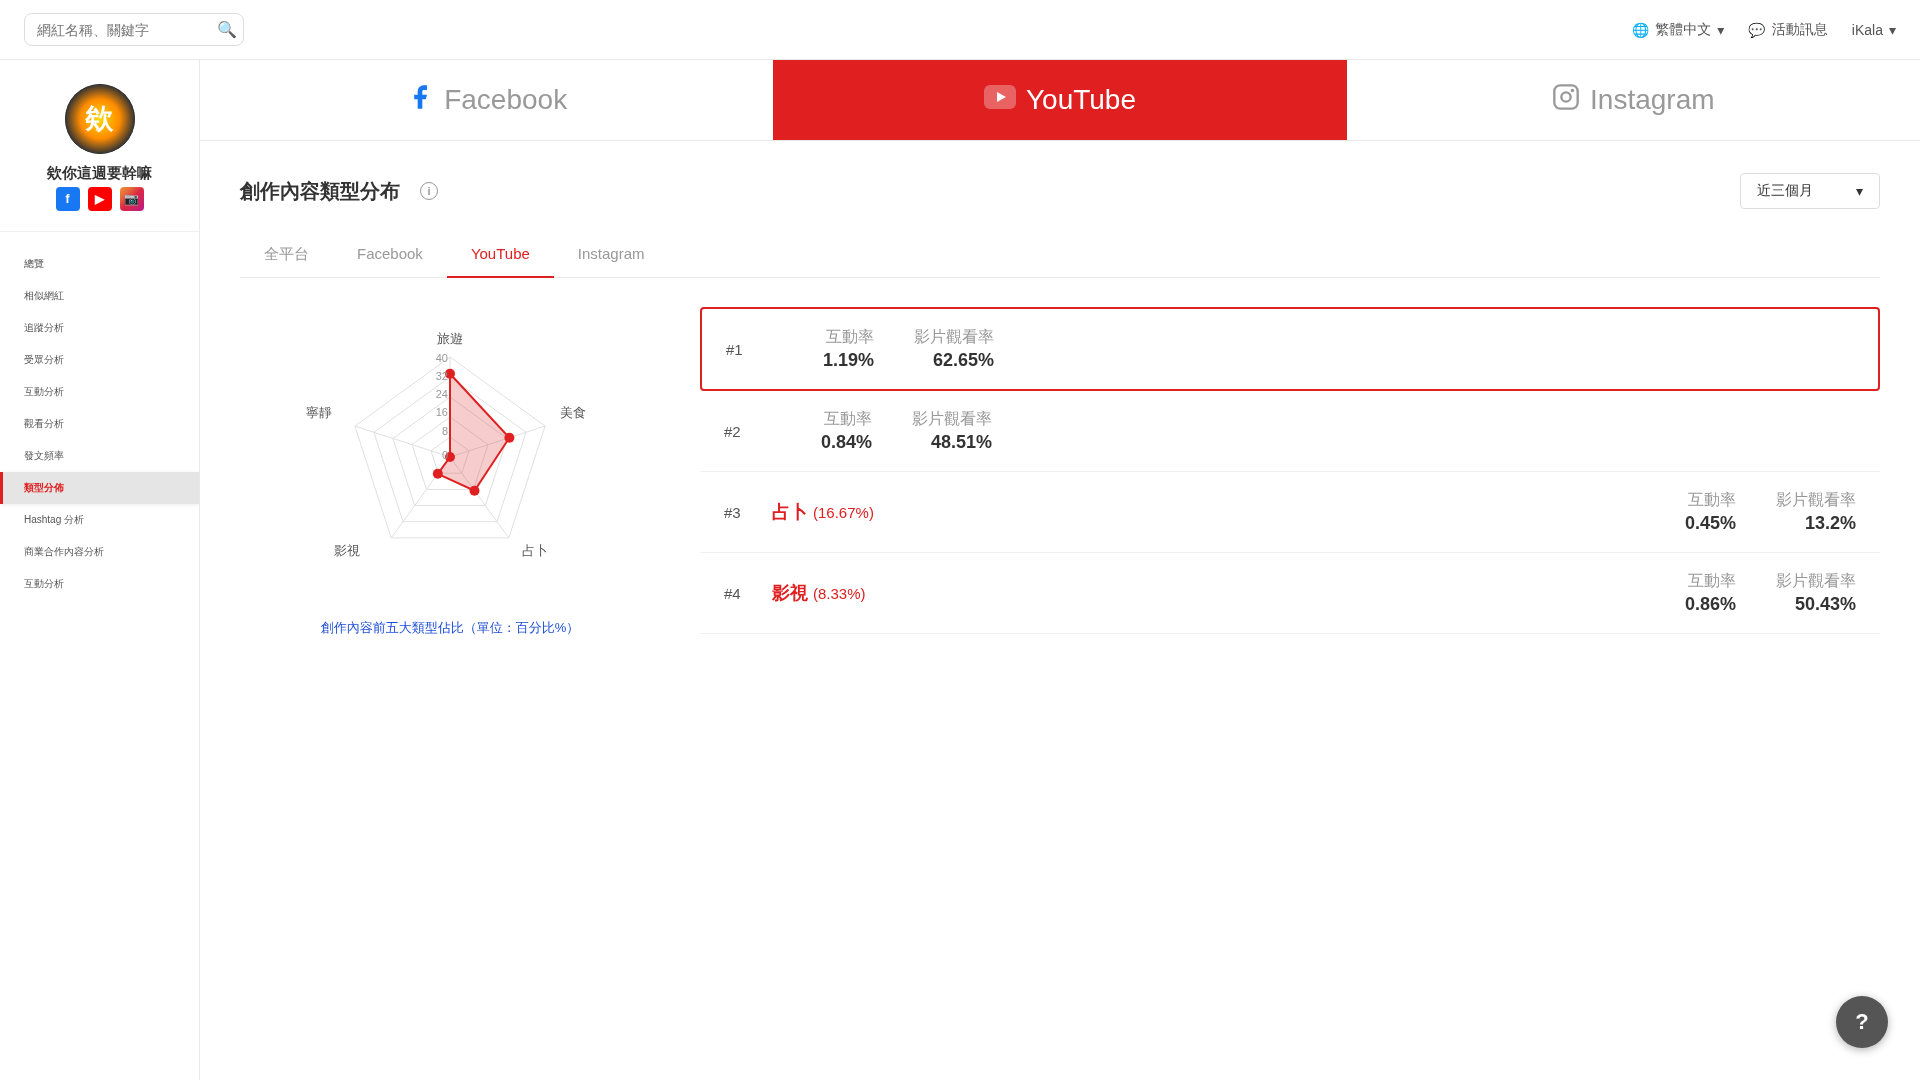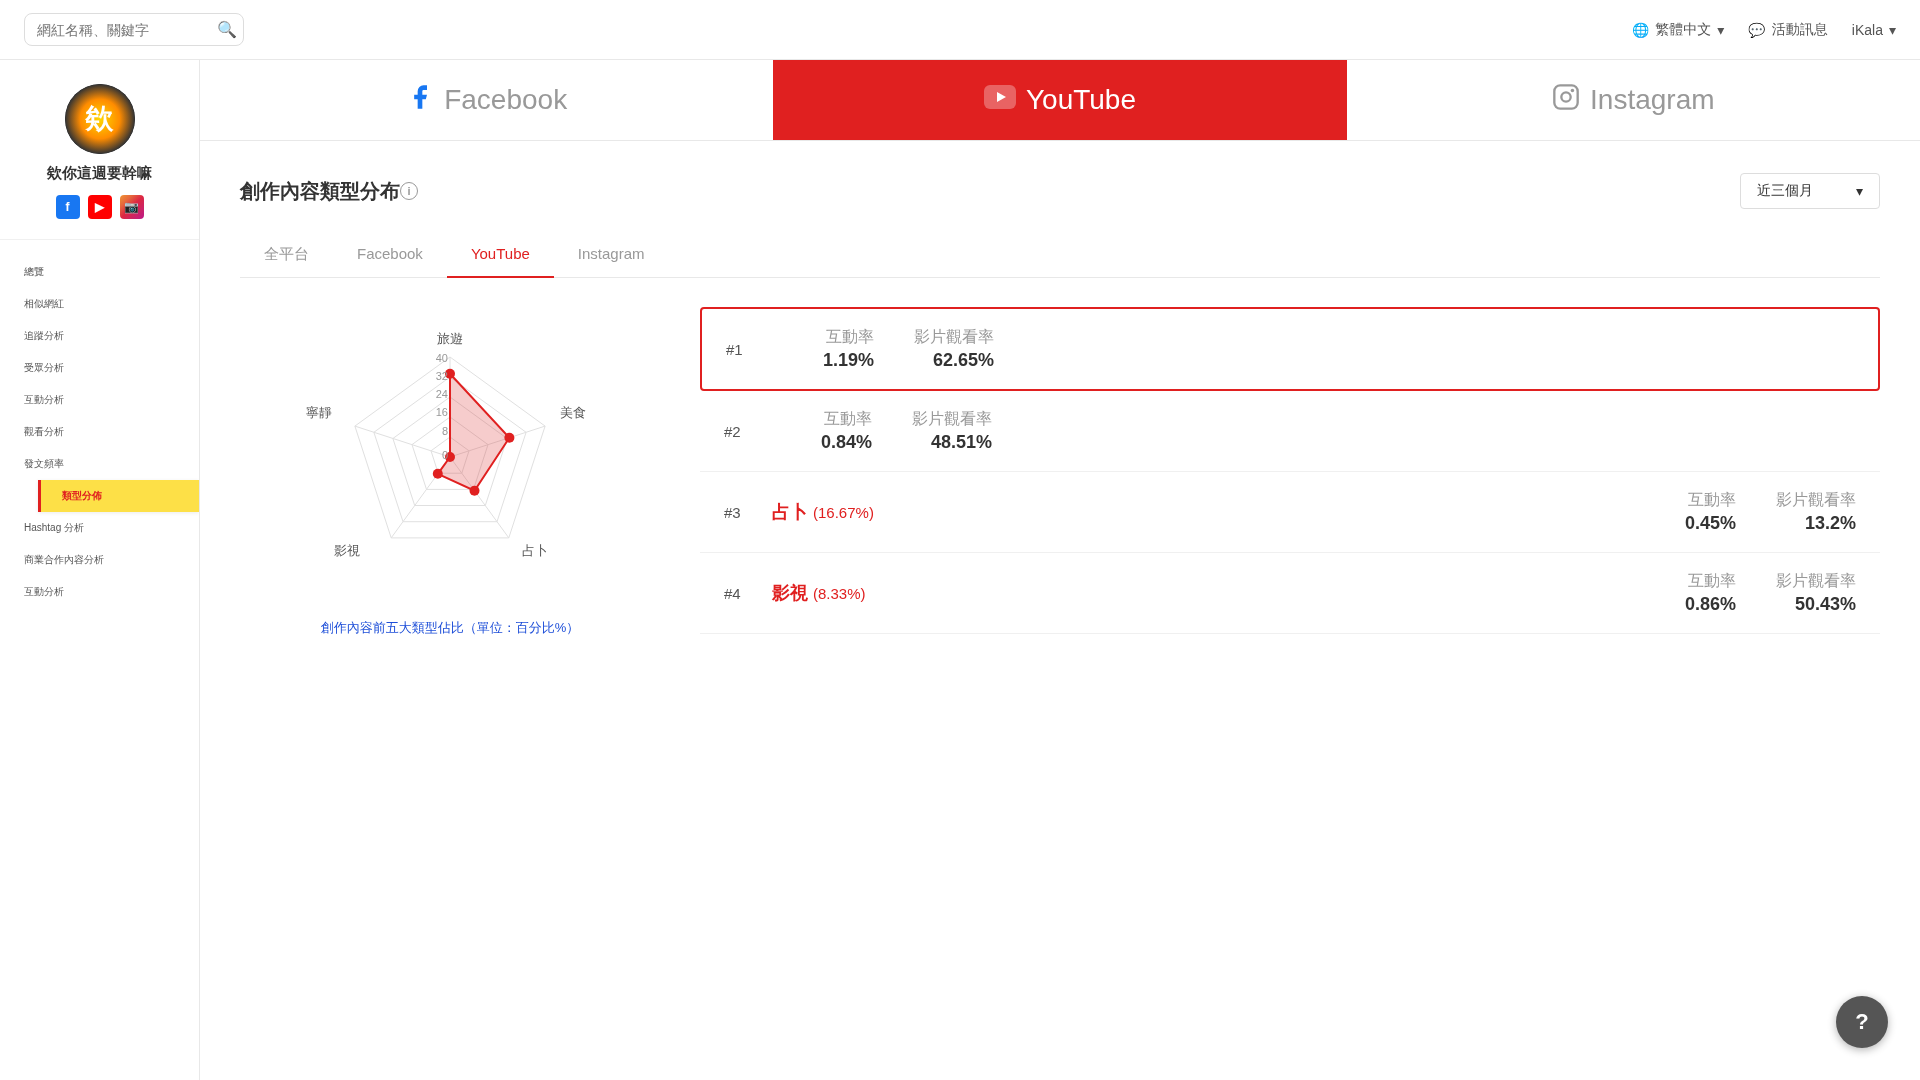--- a/index.html
+++ b/index.html
@@ -89,21 +89,20 @@
       display: flex;
       align-items: center;
       justify-content: center;
       font-size: 28px;
       color: #fff;
       font-weight: bold;
     }
     .profile-name {
       font-size: 15px;
       font-weight: 600;
-      margin-bottom: 8px;
       text-align: center;
     }
     .social-icons {
       display: flex;
       gap: 8px;
       margin-top: 4px;
     }
     .social-icon {
       width: 24px;
       height: 24px;
@@ -122,27 +121,26 @@
     .nav-section { padding: 16px 0; }
     .nav-item {
       padding: 9px 24px;
       font-size: 10px;
       color: #555;
       cursor: pointer;
       display: flex;
       align-items: center;
     }
     .nav-item.active {
-      background: #fde047;
+      background: #e5e5e5;
       color: #e02020;
       font-weight: 600;
       border-left: 3px solid #e02020;
       padding-left: 21px;
       box-shadow: 0 1px 4px rgba(0,0,0,0.08);
-      margin-left: 38px;
     }
 
     
     .main {
       margin-left: 200px;
       flex: 1;
       background: #fff;
     }
 
     
@@ -178,21 +176,21 @@
       display: flex;
       align-items: center;
       justify-content: space-between;
       margin-bottom: 24px;
     }
     .section-title {
       font-size: 20px;
       font-weight: 600;
       display: flex;
       align-items: center;
-      gap: 0;
+      gap: 20px;
       justify-content: flex-end;
     }
     .info-icon {
       width: 18px;
       height: 18px;
       border-radius: 50%;
       border: 1.5px solid #999;
       display: inline-flex;
       align-items: center;
       justify-content: center;

